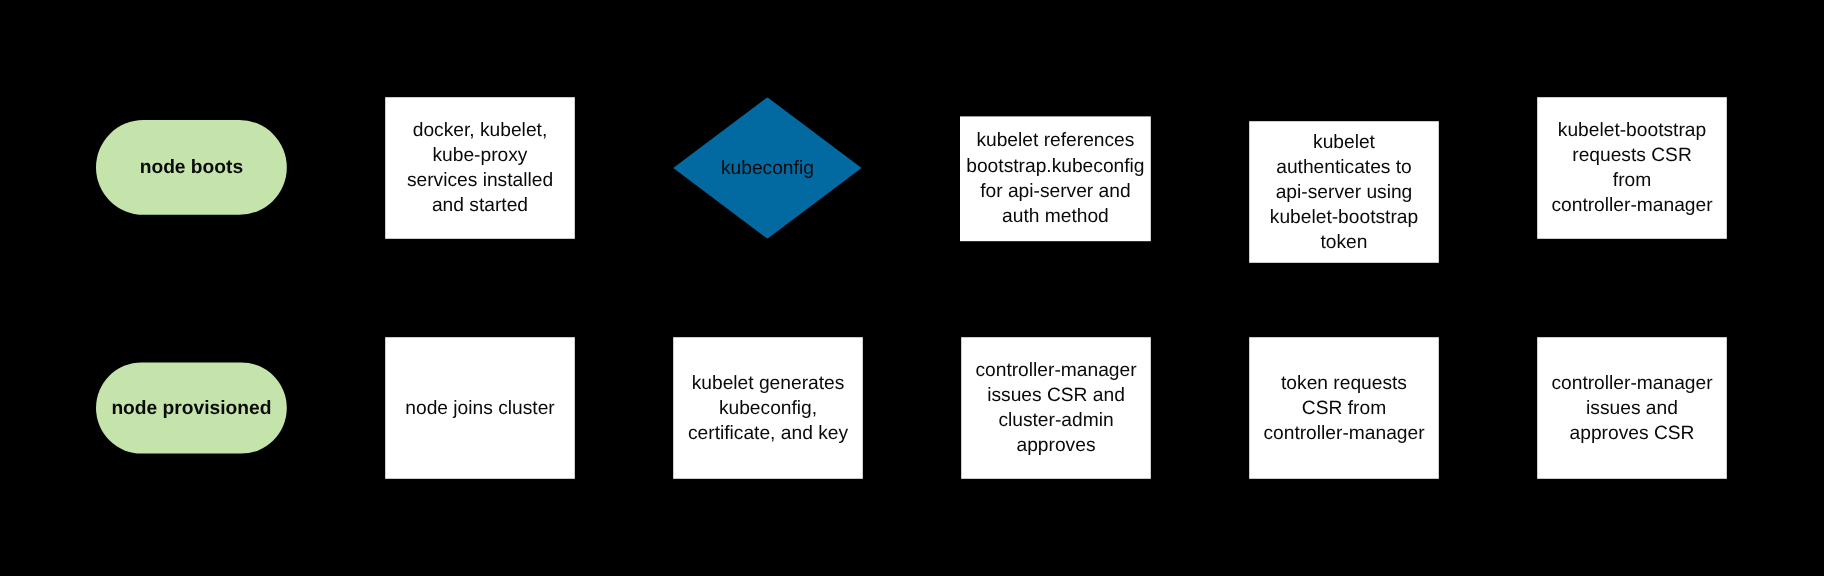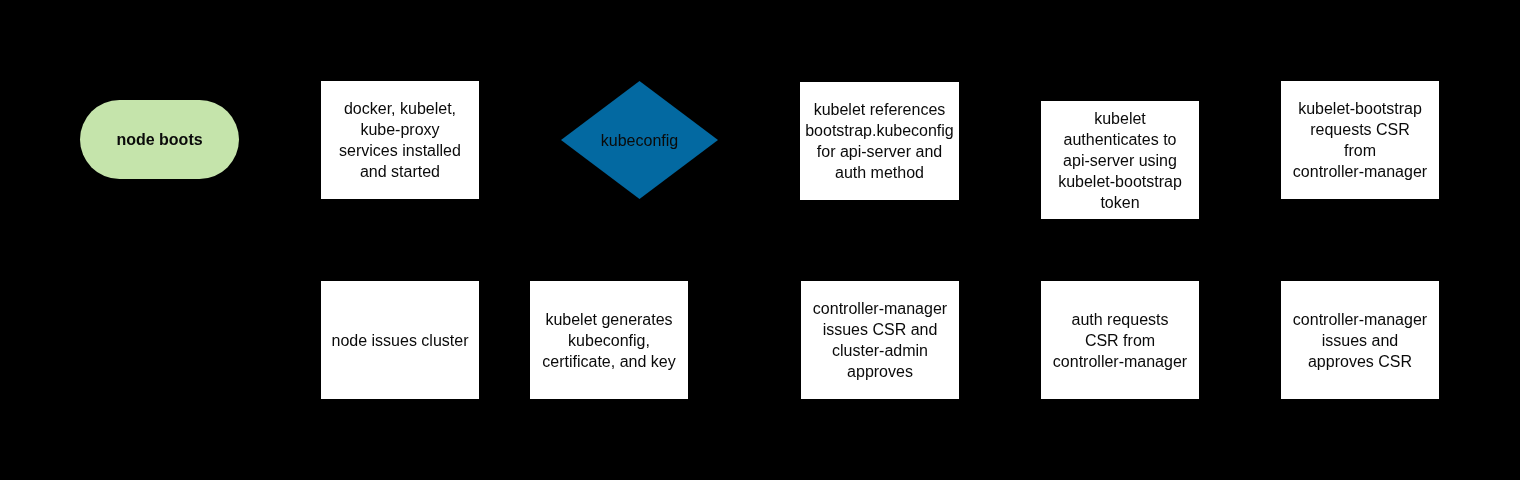--- a/index.html
+++ b/index.html
@@ -48,49 +48,50 @@
 
   <div class="shape terminal" style="left:80px; top:100px; width:159px; height:79px;">node boots</div>
 
   <div class="shape process" style="left:321px; top:81px; width:158px; height:118px;">docker, kubelet,
 kube-proxy
 services installed
 and started</div>
 
   <div class="shape decision" style="left:561px; top:81px; width:157px; height:118px;">kubeconfig</div>
 
-  <div class="shape process" style="left:800px; top:82px; width:159px; height:118px;">kubelet references
+  <div class="shape process" style="left:800px; top:97px; width:159px; height:104px;">kubelet references
 bootstrap.kubeconfig
 for api-server and
 auth method</div>
 
   <div class="shape process" style="left:1041px; top:81px; width:158px; height:118px;margin-top:20px;">kubelet
 authenticates to
 api-server using
 kubelet-bootstrap
 token</div>
 
   <div class="shape process" style="left:1281px; top:81px; width:158px; height:118px;">kubelet-bootstrap
 requests CSR
 from
 controller-manager</div>
 
+  <div class="shape terminal" style="left:80px; top:302px; width:159px; height:76px; border-radius:38px;">node provisioned</div>
 
-  <div class="shape process" style="left:321px; top:281px; width:158px; height:118px;">node issues cluster</div>
+  <div class="shape process" style="left:321px; top:281px; width:158px; height:118px;">node joins cluster</div>
 
-  <div class="shape process" style="left:530px; top:281px; width:158px; height:118px;">kubelet generates
+  <div class="shape process" style="left:561px; top:281px; width:158px; height:118px;">kubelet generates
 kubeconfig,
 certificate, and key</div>
 
   <div class="shape process" style="left:801px; top:281px; width:158px; height:118px;">controller-manager
 issues CSR and
 cluster-admin
 approves</div>
 
-  <div class="shape process" style="left:1041px; top:281px; width:158px; height:118px;">auth requests
+  <div class="shape process" style="left:1041px; top:281px; width:158px; height:118px;">token requests
 CSR from
 controller-manager</div>
 
   <div class="shape process" style="left:1281px; top:281px; width:158px; height:118px;">controller-manager
 issues and
 approves CSR</div>
 
 </div>
 
 </body></html>

